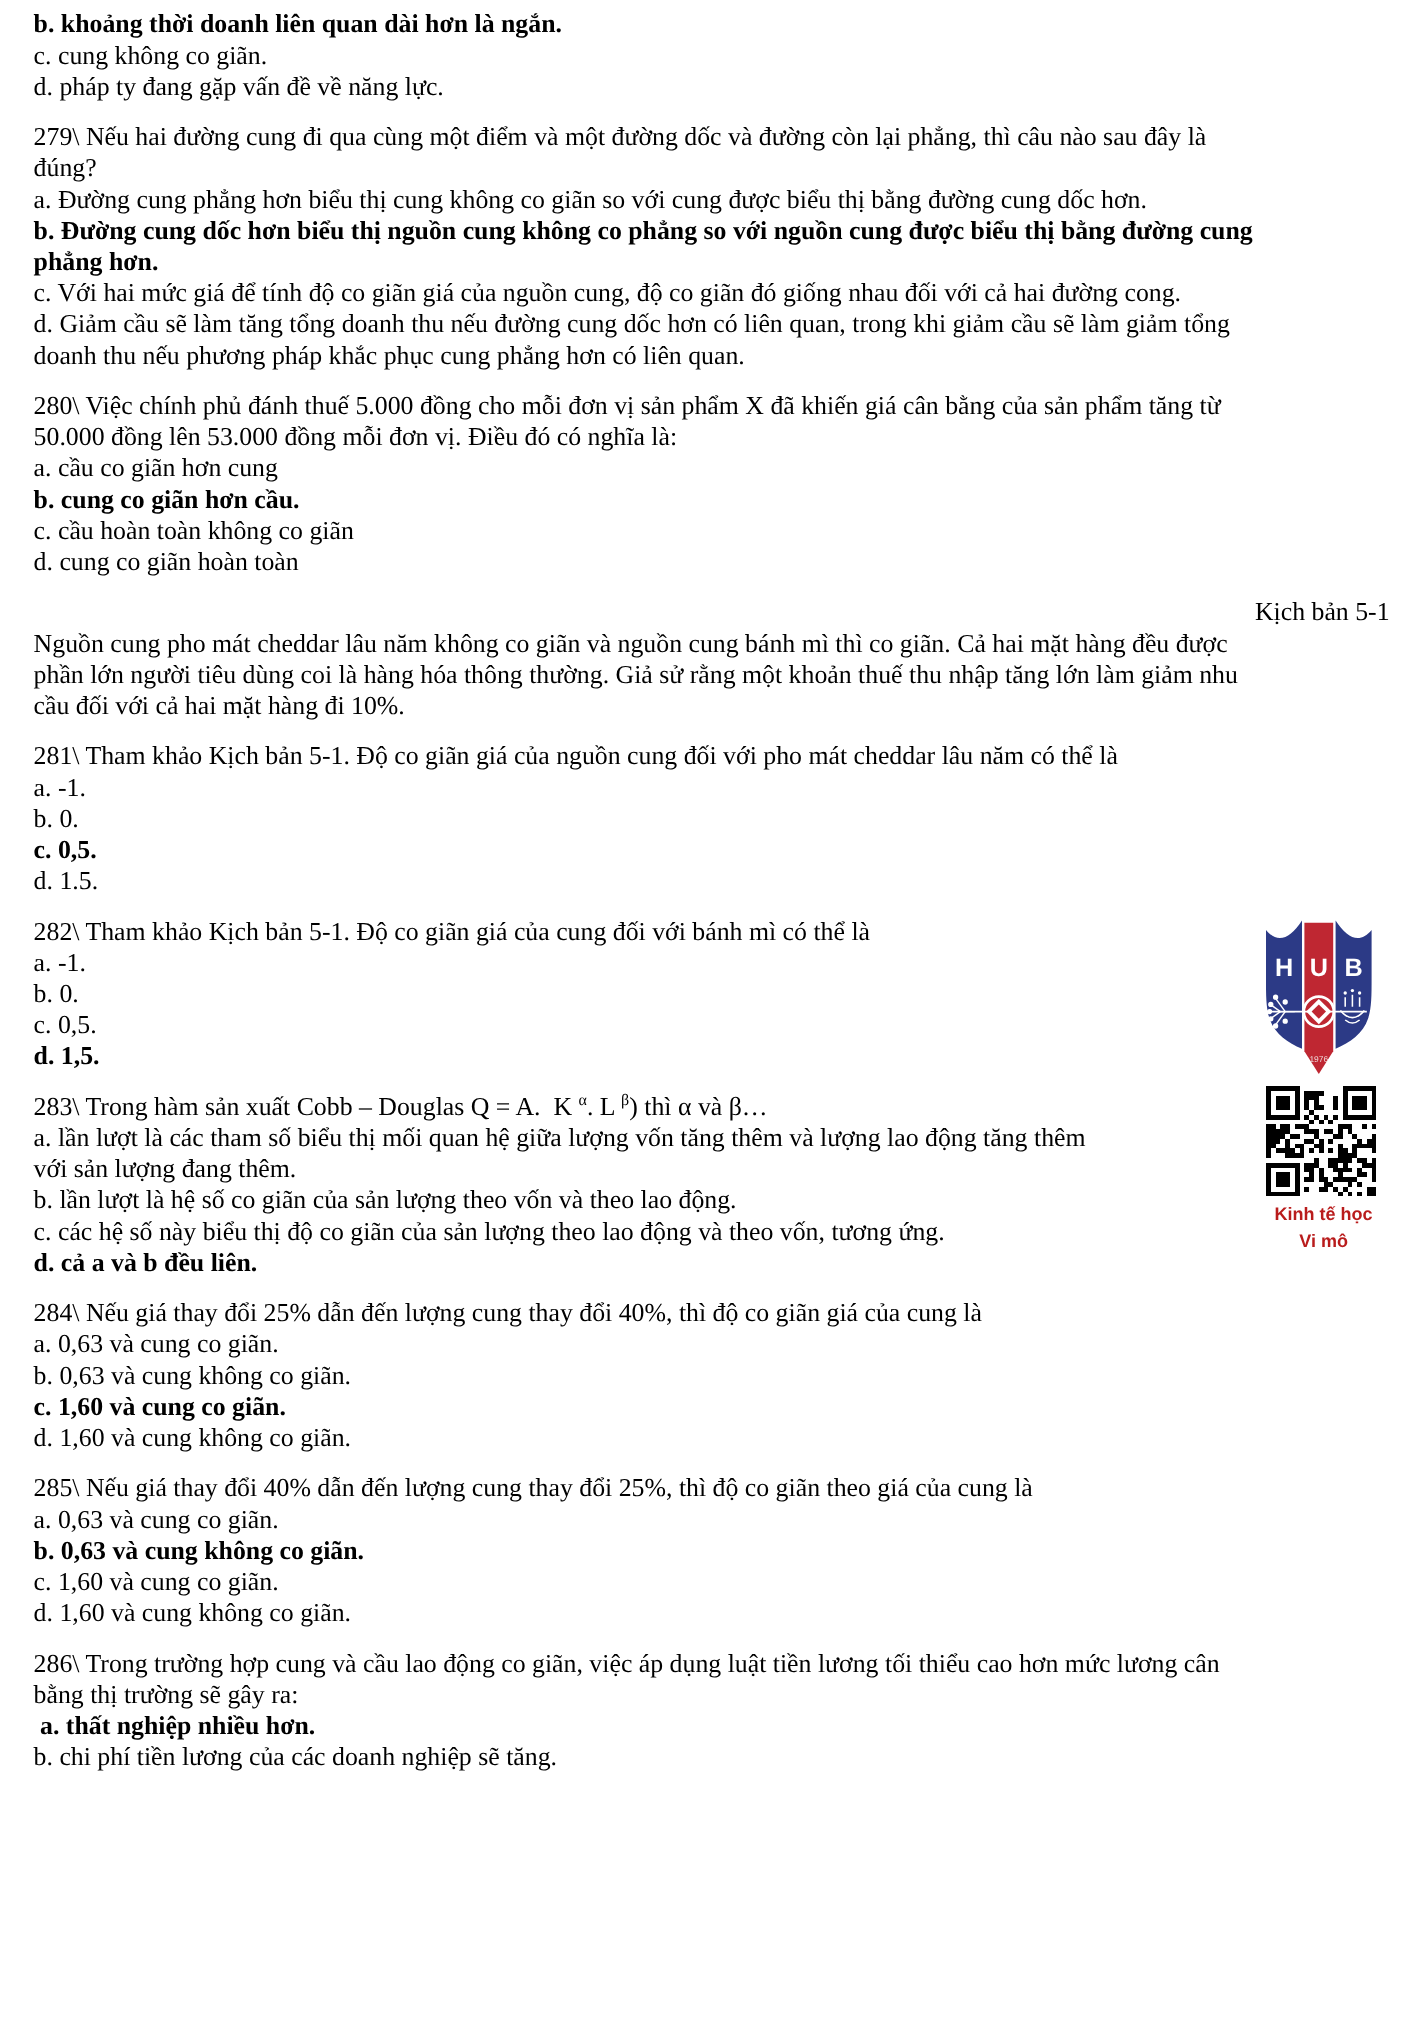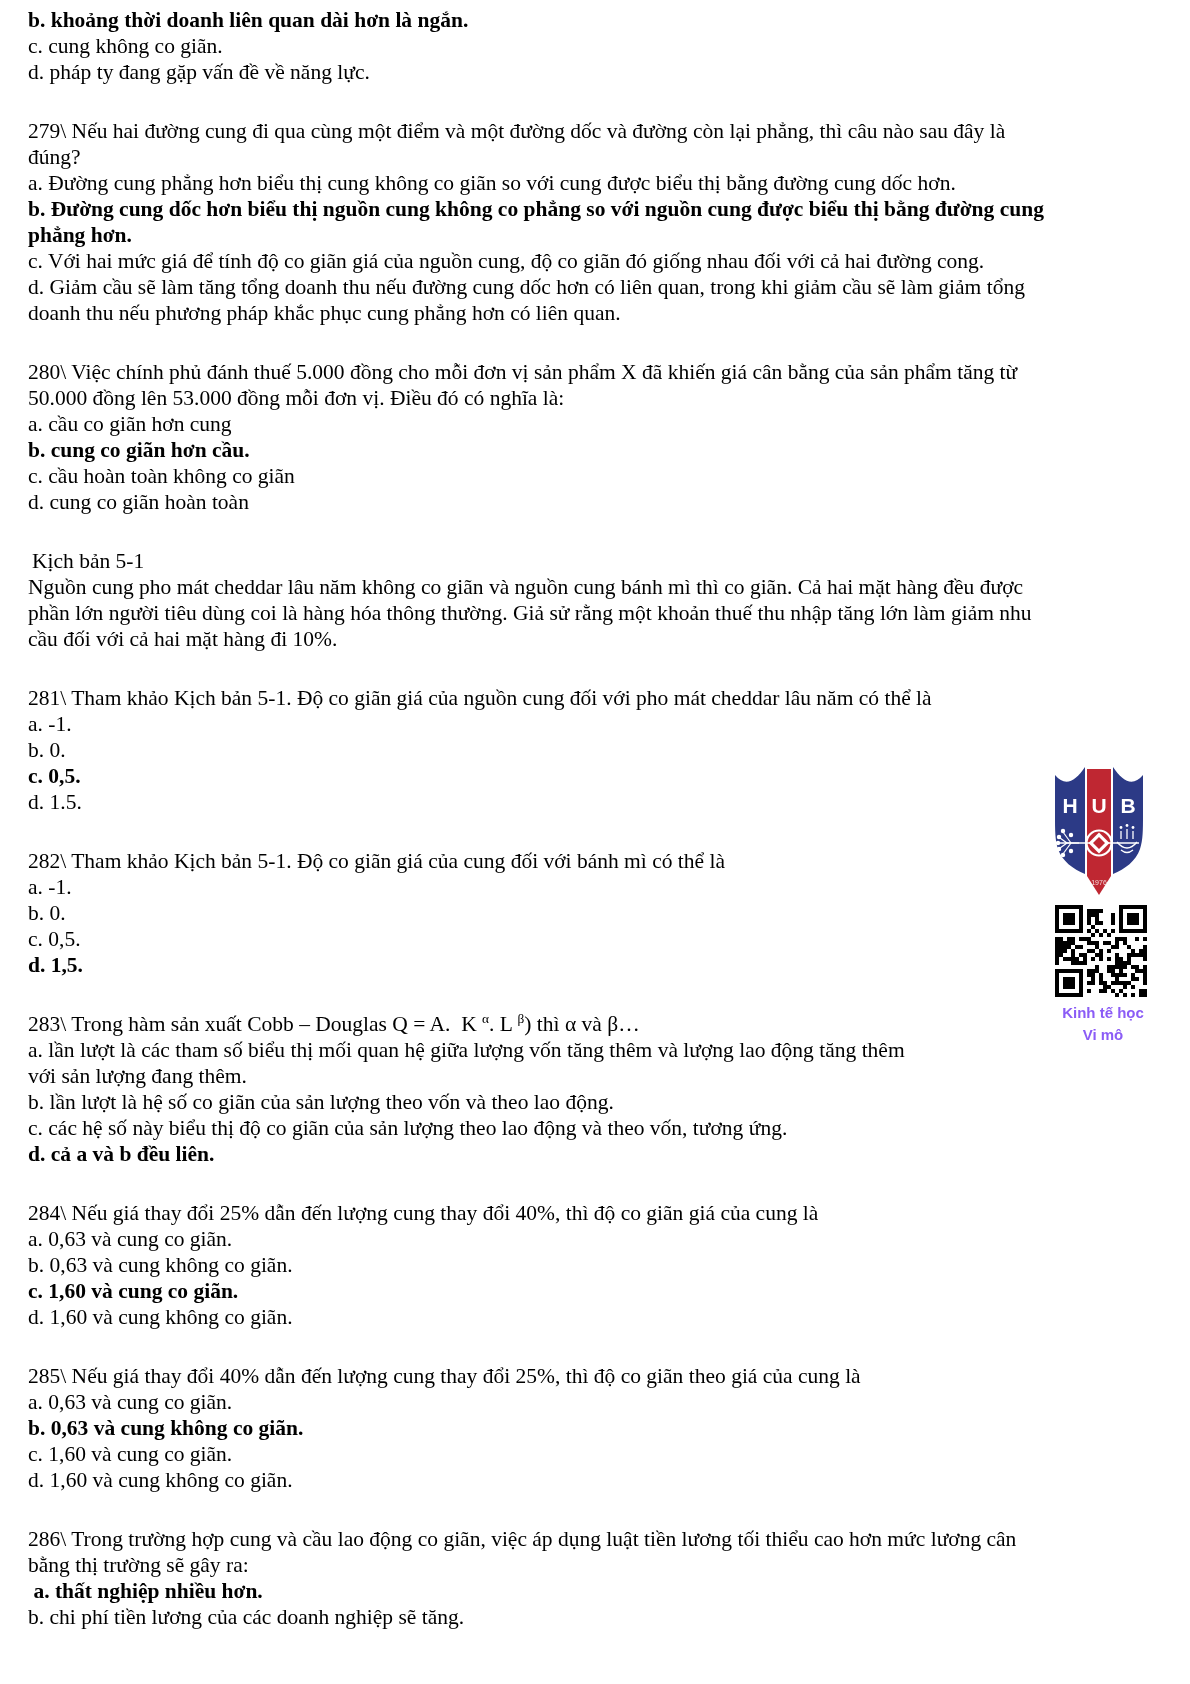--- a/index.html
+++ b/index.html
@@ -13,21 +13,21 @@
     font-size: 21.5px;
     color: #000000;
     position: relative;
   }
   .content {
     position: absolute;
     left: 28px; top: 7px;
     width: 1130px;
   }
   .block { margin: 0; }
-  .block + .block { margin-top: 33px; }
+  .block + .block { margin-top: 16px; }
   .line {
     line-height: 26px;
     white-space: pre;
   }
   .line.bold { font-weight: bold; }
   .line sup {
     font-size: 0.62em;
     vertical-align: super;
     line-height: 0;
   }
@@ -73,21 +73,21 @@
     </div>
     <div class="block">
       <div class="line">280\ Việc chính phủ đánh thuế 5.000 đồng cho mỗi đơn vị sản phẩm X đã khiến giá cân bằng của sản phẩm tăng từ</div>
       <div class="line">50.000 đồng lên 53.000 đồng mỗi đơn vị. Điều đó có nghĩa là:</div>
       <div class="line">a. cầu co giãn hơn cung</div>
       <div class="line bold">b. cung co giãn hơn cầu.</div>
       <div class="line">c. cầu hoàn toàn không co giãn</div>
       <div class="line">d. cung co giãn hoàn toàn</div>
     </div>
     <div class="block">
-      <div class="line" style="padding-left: 4px;">Kịch bản 5-1</div>
+      <div class="line" style="padding-left: 4px; text-align: right;">Kịch bản 5-1</div>
       <div class="line">Nguồn cung pho mát cheddar lâu năm không co giãn và nguồn cung bánh mì thì co giãn. Cả hai mặt hàng đều được</div>
       <div class="line">phần lớn người tiêu dùng coi là hàng hóa thông thường. Giả sử rằng một khoản thuế thu nhập tăng lớn làm giảm nhu</div>
       <div class="line">cầu đối với cả hai mặt hàng đi 10%.</div>
     </div>
     <div class="block">
       <div class="line">281\ Tham khảo Kịch bản 5-1. Độ co giãn giá của nguồn cung đối với pho mát cheddar lâu năm có thể là</div>
       <div class="line">a. -1.</div>
       <div class="line">b. 0.</div>
       <div class="line bold">c. 0,5.</div>
       <div class="line">d. 1.5.</div>
@@ -440,16 +440,16 @@
       <rect x="5" y="22" width="1" height="1" fill="#000000"></rect>
       <rect x="6" y="22" width="1" height="1" fill="#000000"></rect>
       <rect x="15" y="22" width="1" height="1" fill="#000000"></rect>
       <rect x="17" y="22" width="1" height="1" fill="#000000"></rect>
       <rect x="19" y="22" width="1" height="1" fill="#000000"></rect>
       <rect x="21" y="22" width="1" height="1" fill="#000000"></rect>
       <rect x="22" y="22" width="1" height="1" fill="#000000"></rect>
     </svg>
 </div>
 
-<div class="caption" style="color: #8b5cf6;">
+<div class="caption" style="color: #b91c1c;">
   <div>Kinh tế học</div>
   <div>Vi mô</div>
 </div>
 
 </body></html>

